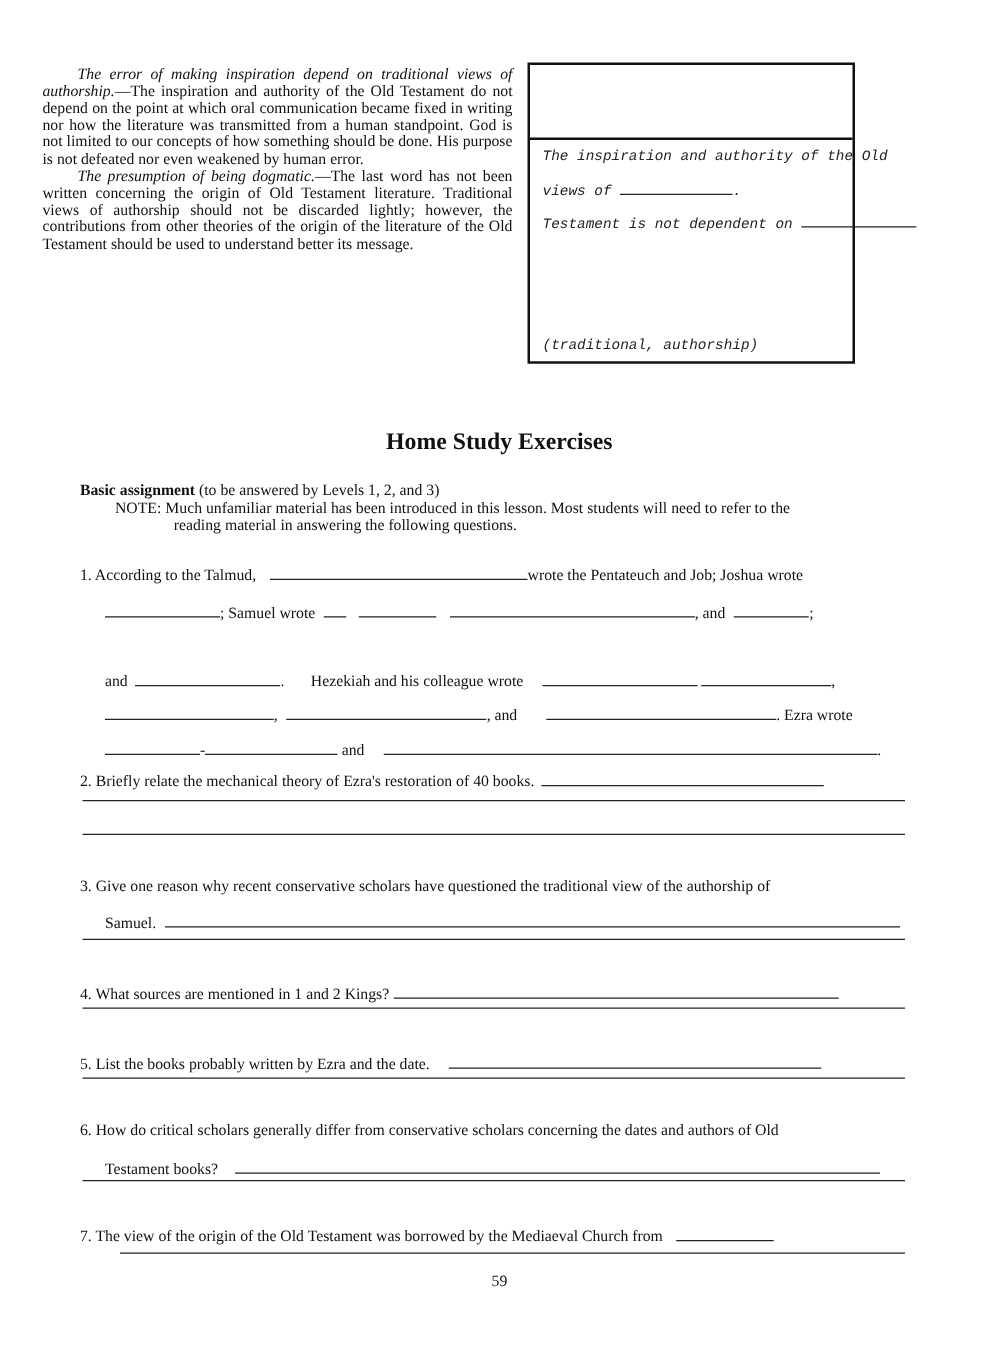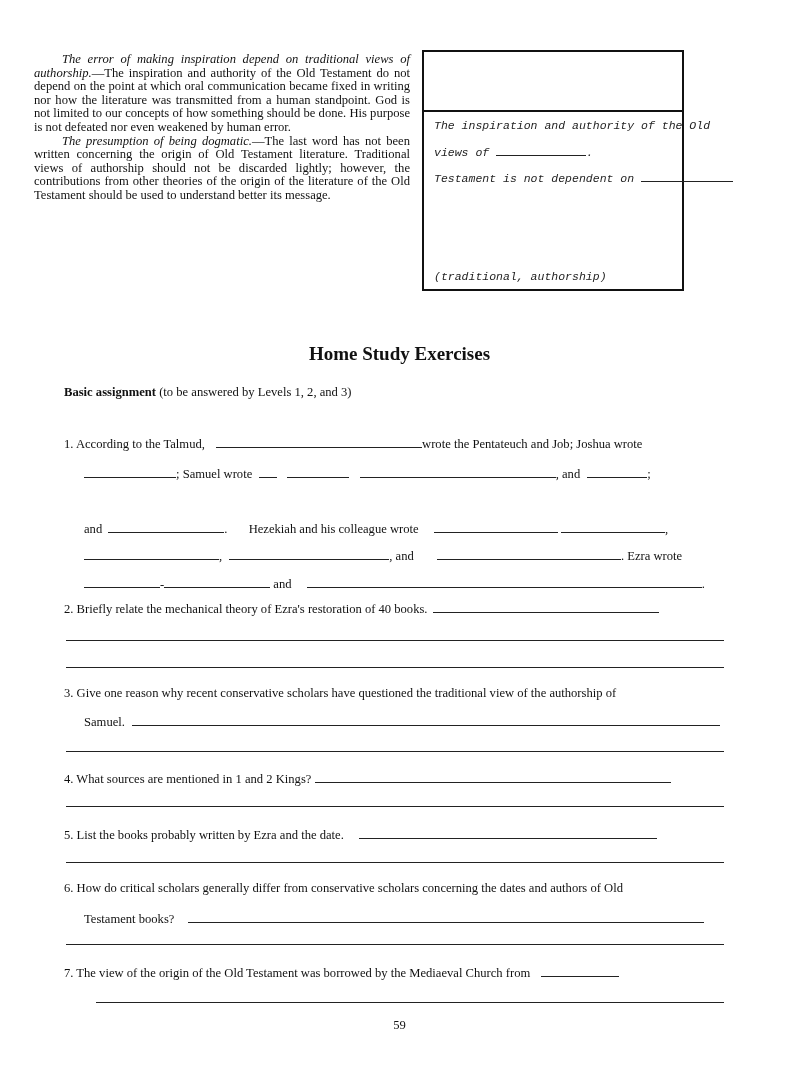--- a/index.html
+++ b/index.html
@@ -46,21 +46,21 @@
   .basic b { font-weight: bold; }
   .basic .note { padding-left: 28px; }
   .basic .note2 { padding-left: 75px; }
 
   
   .q {
     position: absolute; left: 64px; width: 660px;
     font-family: "Liberation Serif", "DejaVu Serif", serif; font-size: 12.6px;
     white-space: nowrap;
   }
-  .row { position: absolute; left: 0; right: 0; height: 16px; line-height: 16px; }
+  .row { position: absolute; left: 0; right: 0; height: 16px; line-height: 16px; margin-top: 16px; }
   .row span { display: inline-block; }
   .ul { display: inline-block; border-bottom: 1px solid #222; height: 12px; vertical-align: baseline; }
   .fill { position: absolute; border-bottom: 1px solid #222; height: 0; }
   .page-num {
     position: absolute; left: 0; width: 799px; top: 1018px; text-align: center;
     font-family: "Liberation Serif", "DejaVu Serif", serif; font-size: 12.6px;
   }
 </style>
 </head>
 <body>
@@ -77,20 +77,22 @@
     <div class="ln"><span>views of</span> <span class="blank" style="width:90px"></span><span>.</span></div>
     <div class="ln"><span>Testament is not dependent on</span> <span class="blank" style="width:92px"></span></div>
   </div>
   <div class="frame-hint">(traditional, authorship)</div>
 </div>
 
 <div class="title">Home Study Exercises</div>
 
 <div class="basic">
   <div><b>Basic assignment</b><span> (to be answered by Levels 1, 2, and 3)</span></div>
+  <div class="note">NOTE: Much unfamiliar material has been introduced in this lesson.  Most students will need to refer to the</div>
+  <div class="note2">reading material in answering the following questions.</div>
 </div>
 
 <div class="q" style="top:435px; height:160px;">
   <div class="row" style="top:0">
     <span>1.  According to the Talmud,</span>
     <span class="ul" style="width:206px; margin-left:8px"></span><span>wrote the Pentateuch and Job; Joshua wrote</span>
   </div>
   <div class="row" style="top:30px; left:20px">
     <span class="ul" style="width:92px"></span><span>; Samuel wrote</span>
     <span class="ul" style="width:18px; margin-left:4px"></span>

